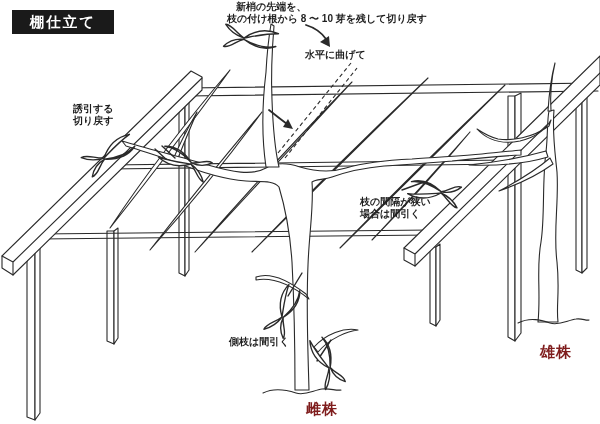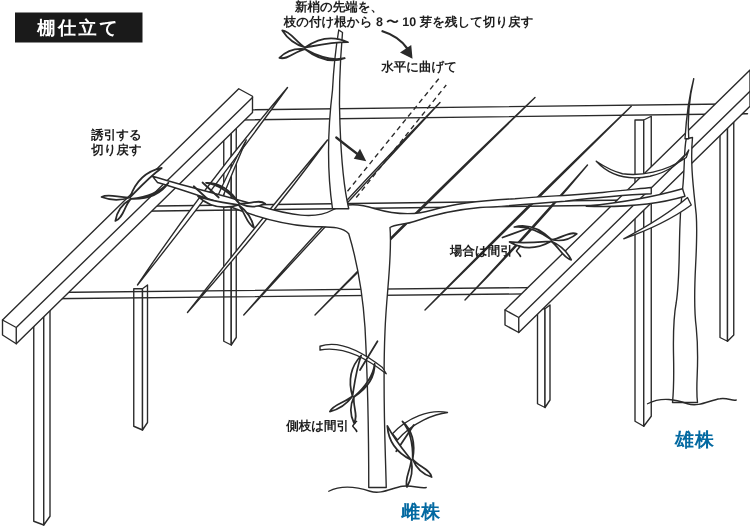--- a/index.html
+++ b/index.html
@@ -20,21 +20,21 @@
   .arrow{stroke:var(--ink);stroke-width:1.8;fill:none;stroke-linecap:round;}
   .ah{fill:var(--ink);stroke:none;}
   #shears path{fill:#ffffff;stroke:var(--ink);stroke-width:1.1;stroke-linejoin:round;}
   
   .note{
     position:absolute;font-weight:bold;font-size:10px;line-height:1.2;
     color:#1e1e1e;white-space:nowrap;
   }
   .note.center{text-align:left;white-space:normal;}
   .plant{
-    position:absolute;font-weight:bold;font-size:15px;color:#0369a1;letter-spacing:1px;
+    position:absolute;font-weight:bold;font-size:15px;color:#7f1d1d;letter-spacing:1px;
   }
   .title-box{
     position:absolute;left:12px;top:10px;width:102px;height:24px;
     background:var(--title_bg);color:var(--title_text);
     font-weight:bold;font-size:14.5px;letter-spacing:2px;
     display:flex;align-items:center;justify-content:center;
   }
 </style>
 </head>
 <body>
@@ -170,20 +170,21 @@
     <div>水平に曲げて</div>
   </div>
 
   <div class="note center" style="left:73px;top:103px;width:74px;">
     <div>誘引する</div>
     <div>切り戻す</div>
   </div>
 
 
   <div class="note center" style="left:360px;top:196px;width:96px;">
+    <div>枝の間隔が狭い</div>
     <div>場合は間引く</div>
   </div>
 
   <div class="note" style="left:229px;top:336px;">側枝は間引く</div>
 
-  <div class="plant" style="left:321px;top:400px;">雌株</div>
+  <div class="plant" style="left:306px;top:400px;">雌株</div>
   <div class="plant" style="left:540px;top:343px;">雄株</div>
 </div>
 
 </body></html>

